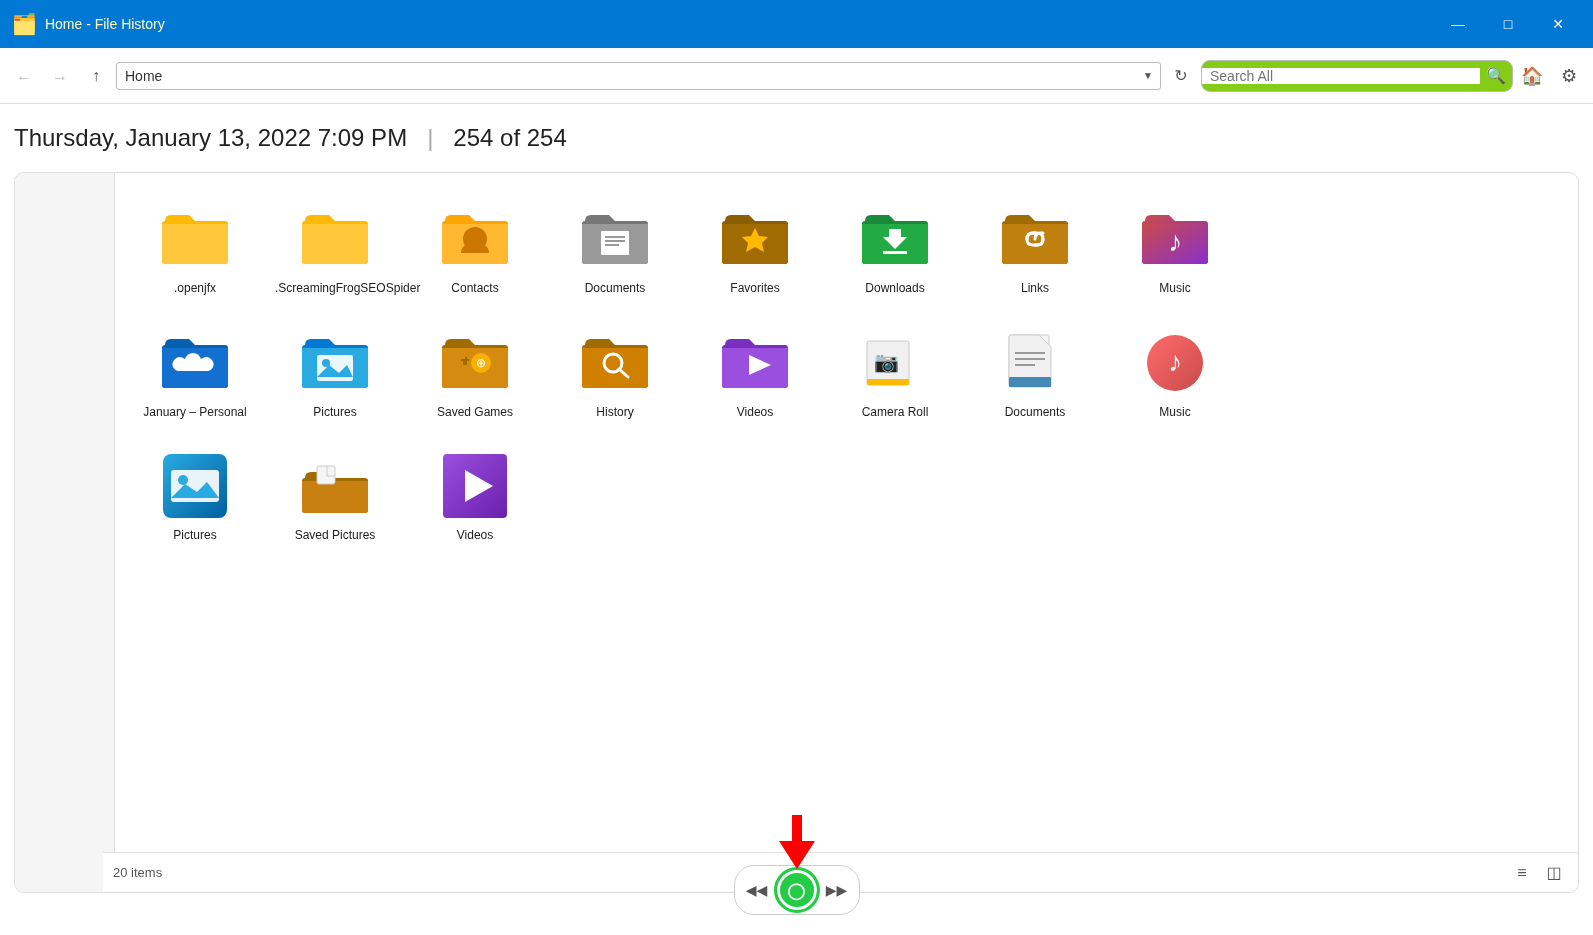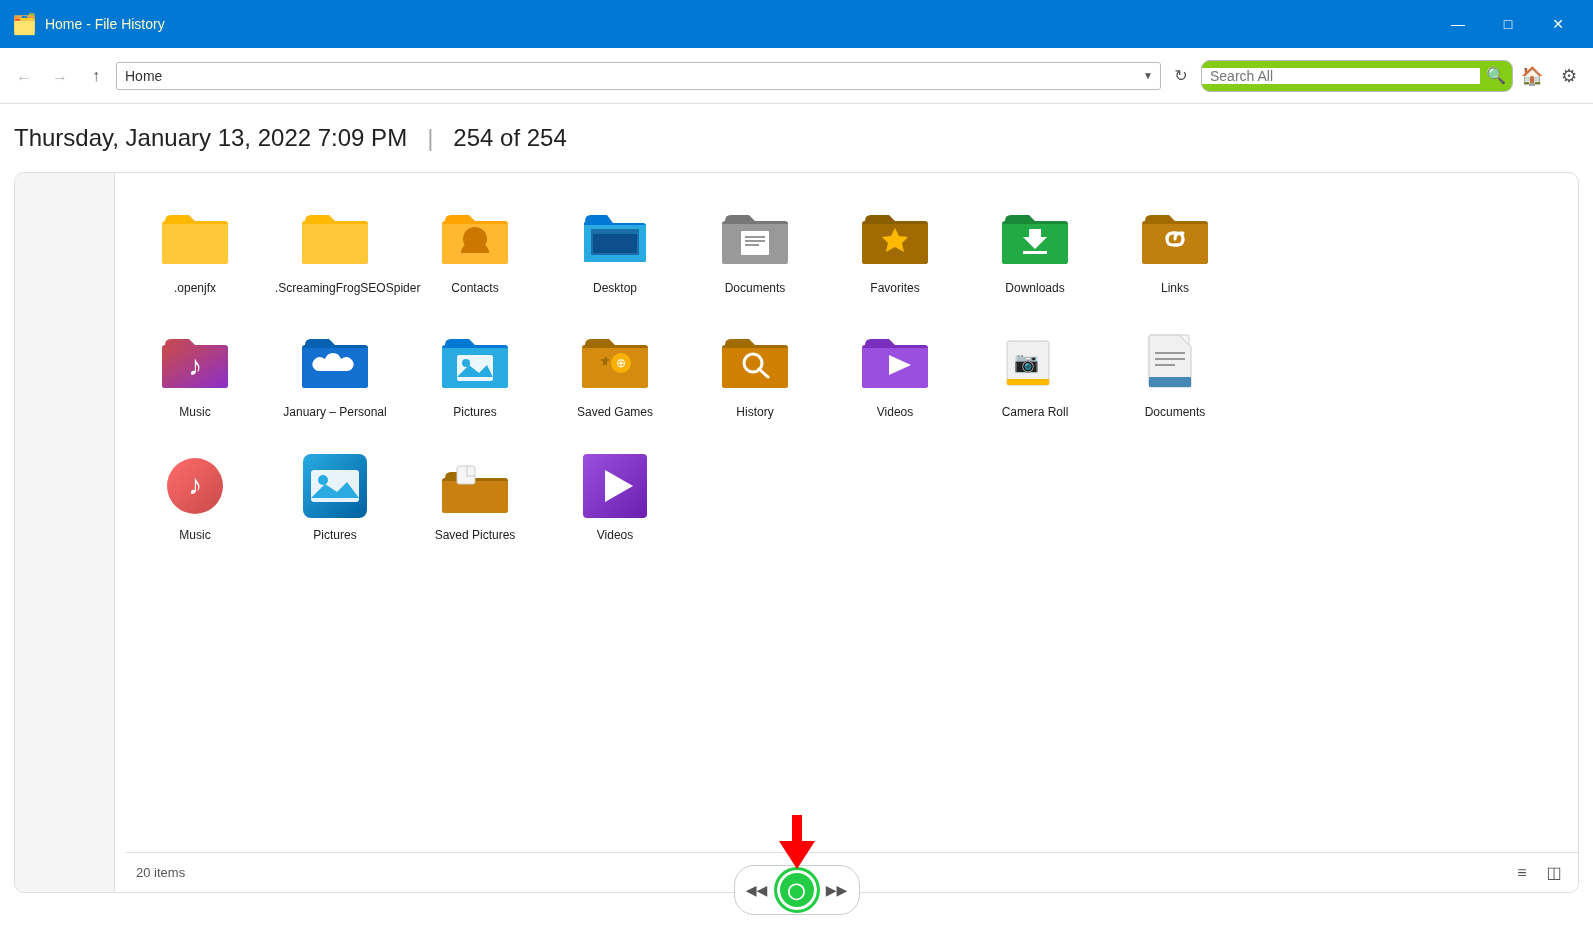--- a/index.html
+++ b/index.html
@@ -118,21 +118,21 @@
     .file-icon { width: 72px; height: 72px; margin-bottom: 6px; }
     .file-label {
       font-size: 12px; color: #222;
       text-align: center; line-height: 1.3;
       max-width: 120px;
     }
 
     
     .bottom-bar {
       position: absolute;
-      bottom: 0; left: 111px; right: 0;
+      bottom: 0; left: 88px; right: 0;
       height: 40px;
       display: flex; align-items: center; justify-content: space-between;
       padding: 0 10px;
       background: white;
       border-top: 1px solid #e0e0e0;
     }
     .item-count { font-size: 13px; color: #555; }
     .view-btns { display: flex; gap: 4px; }
     .view-btn { width: 28px; height: 28px; border: none; background: transparent; cursor: pointer; display: flex; align-items: center; justify-content: center; color: #555; font-size: 16px; border-radius: 3px; }
     .playback-controls {
@@ -224,30 +224,20 @@
       <path d="M6 18 Q6 12 12 12 L30 12 L36 18 L66 18 Q69 18 69 21 L69 58 Q69 61 66 61 L6 61 Q3 61 3 58 L3 21 Q3 18 6 18Z" fill="#FFA500"></path>
       <path d="M3 21 L69 21 L69 58 Q69 61 66 61 L6 61 Q3 61 3 58Z" fill="#FFB830"></path>
       <circle cx="36" cy="36" r="12" fill="#CC7700"></circle>
       <circle cx="36" cy="32" r="6" fill="#CC7700"></circle>
       <path d="M22 50 Q22 40 36 40 Q50 40 50 50Z" fill="#CC7700"></path>
     </svg></div>
     <span class="file-label">Contacts</span>
   </div>
           <div class="file-item">
     <div class="file-icon"><svg width="72" height="72" viewBox="0 0 72 72" xmlns="http://www.w3.org/2000/svg">
-      <path d="M6 18 Q6 12 12 12 L28 12 L34 20 L64 20 Q67 20 67 23 L67 56 Q67 59 64 59 L8 59 Q5 59 5 56 L5 21 Q5 18 8 18Z" fill="#0078d4"></path>
-      <rect x="5" y="22" width="62" height="37" rx="1" fill="#29abe2"></rect>
-      <rect x="12" y="26" width="48" height="26" rx="1" fill="#1a6fa8"></rect>
-      <rect x="14" y="28" width="44" height="22" rx="1" fill="#0d4f8c"></rect>
-      <rect x="14" y="28" width="44" height="3" fill="#1a6fa8"></rect>
-    </svg></div>
-    <span class="file-label">Desktop</span>
-  </div>
-          <div class="file-item">
-    <div class="file-icon"><svg width="72" height="72" viewBox="0 0 72 72" xmlns="http://www.w3.org/2000/svg">
       <path d="M6 18 Q6 12 12 12 L30 12 L36 18 L66 18 Q69 18 69 21 L69 58 Q69 61 66 61 L6 61 Q3 61 3 58 L3 21 Q3 18 6 18Z" fill="#777"></path>
       <path d="M3 21 L69 21 L69 58 Q69 61 66 61 L6 61 Q3 61 3 58Z" fill="#999"></path>
       <rect x="22" y="28" width="28" height="24" rx="1" fill="white"></rect>
       <line x1="26" y1="34" x2="46" y2="34" stroke="#999" stroke-width="2"></line>
       <line x1="26" y1="38" x2="46" y2="38" stroke="#999" stroke-width="2"></line>
       <line x1="26" y1="42" x2="40" y2="42" stroke="#999" stroke-width="2"></line>
     </svg></div>
     <span class="file-label">Documents</span>
   </div>
           <div class="file-item">

